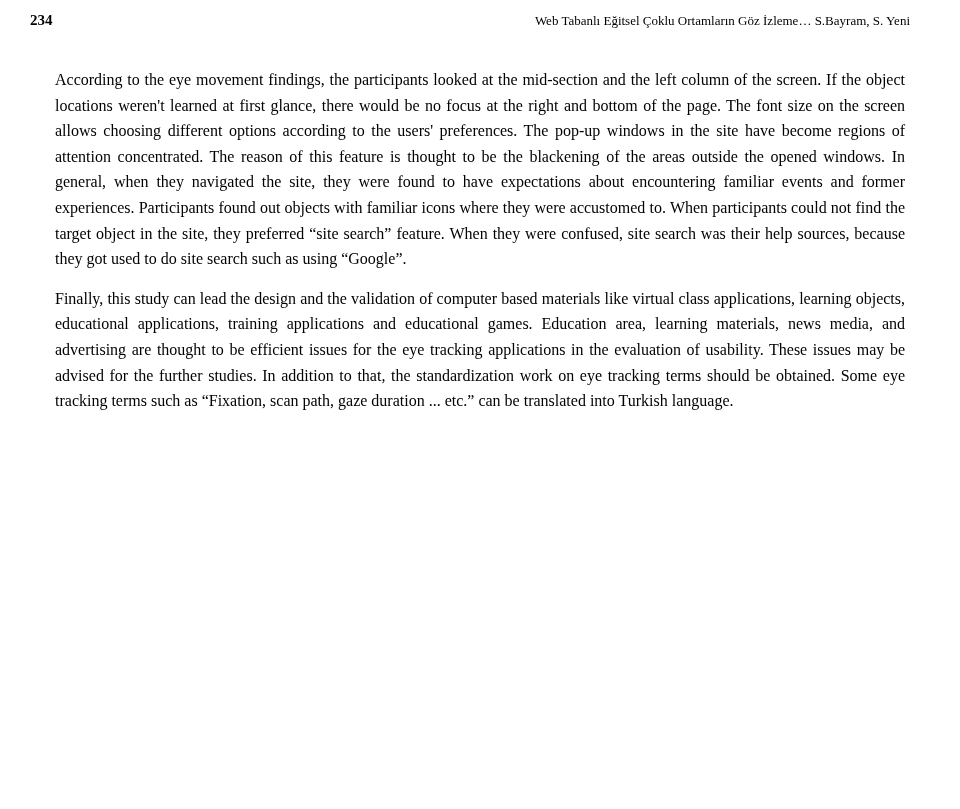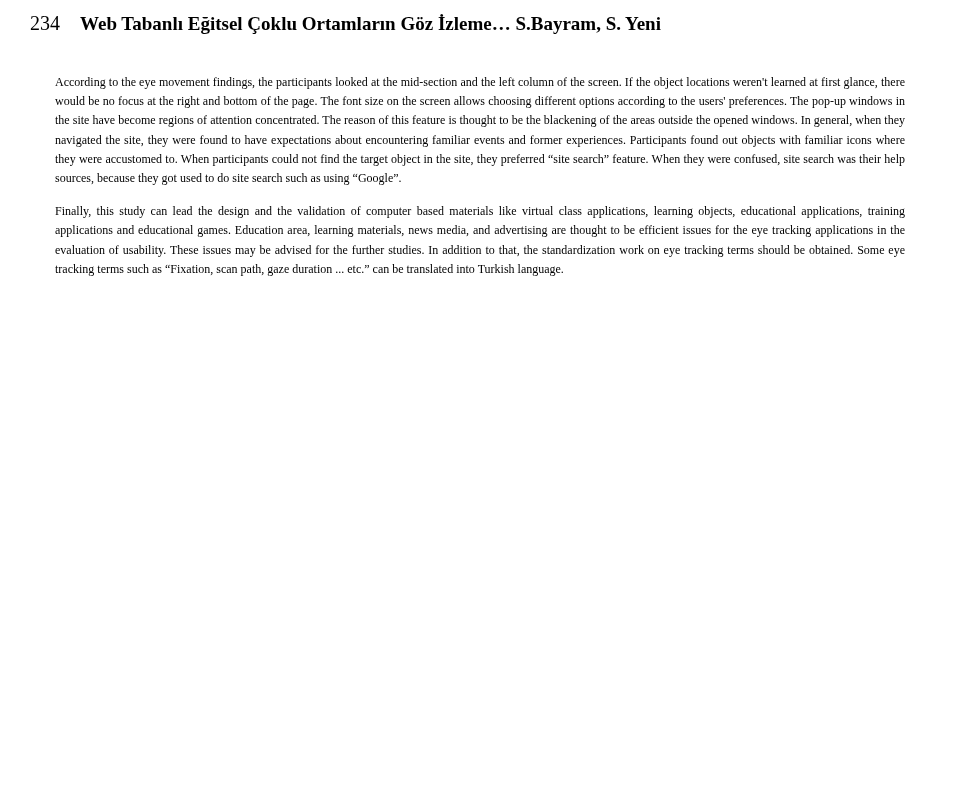--- a/index.html
+++ b/index.html
@@ -27,40 +27,40 @@
 
     .header {
       display: flex;
       justify-content: space-between;
       align-items: center;
       padding: 12px 30px 8px 30px;
       border-bottom: none;
     }
 
     .header-page-number {
-      font-size: 20px;
-      font-weight: normal;
+      font-size: 15px;
+      font-weight: bold;
     }
 
     .header-title {
-      font-size: 19px;
-      font-weight: bold;
-      text-align: left;
+      font-size: 13px;
+      font-weight: normal;
+      text-align: right;
       flex: 1;
       margin: 0 20px;
     }
 
     .content {
       padding: 30px 55px 30px 55px;
     }
 
     .paragraph {
       text-align: justify;
       line-height: 1.6;
-      font-size: 12px;
+      font-size: 16px;
       margin-bottom: 14px;
       text-indent: 0;
     }
 
     .paragraph + .paragraph {
       margin-top: 12px;
     }
   </style>
 </head>
 <body>

